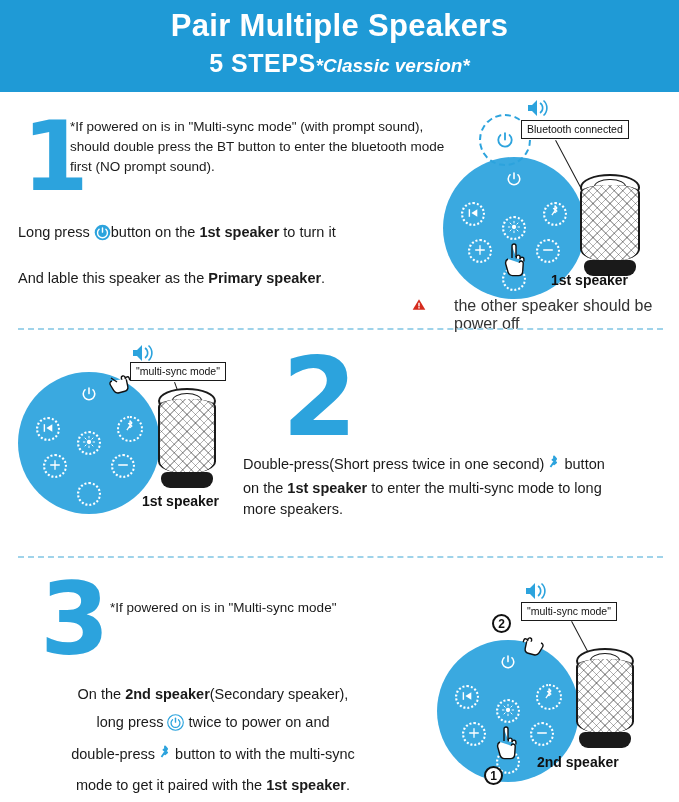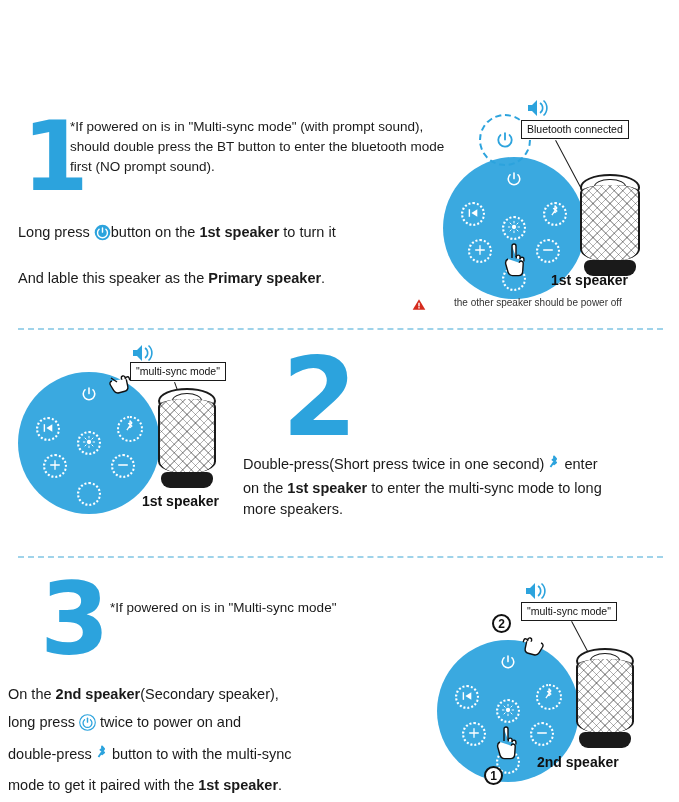--- a/index.html
+++ b/index.html
@@ -81,21 +81,21 @@
     line-height: 20px;
   }
   .speaker-label {
     position: absolute;
     font-size: 14px;
     font-weight: bold;
     color: #111;
   }
   .warn-text {
     position: absolute;
-    font-size: 10px;
+    font-size: 16px;
     color: #333;
     padding-left: 24px;
   }
 
   
   .pad {
     position: absolute;
     border-radius: 50%;
     background: #3aa9e0;
   }
@@ -214,20 +214,26 @@
   .pow-inline {
     display: inline-block;
     vertical-align: -4px;
   }
 </style>
 </head>
 <body>
 
 <div id="page">
 
+  <div class="header">
+    <div class="header-title">Pair Multiple Speakers</div>
+    <div class="header-sub">
+      <span class="header-steps">5 STEPS</span><span class="header-classic">*Classic version*</span>
+    </div>
+  </div>
 
   <div class="section" style="top:92px;height:233px;">
 
     <div class="bignum" style="left:22px; top:17px; font-size:96px;">1</div>
 
     <div class="note" style="left:70px; top:25px; width:388px;">*If powered on is in "Multi-sync mode" (with prompt sound), should double press the BT button to enter the bluetooth mode first (NO prompt sound).</div>
 
     <div class="txt" style="left:18px; top:130px; width:400px;">
       <span>Long press </span><span class="pow-inline">
         <svg width="17" height="17" viewBox="0 0 24 24">
@@ -412,37 +418,37 @@
     </div>
     <div class="speaker-label" style="left:142px; top:163px;">1st speaker</div>
 
     <div class="bignum" style="left:282px; top:14px; font-size:108px;">2</div>
 
     <div class="txt" style="left:243px; top:124px; width:430px;">
       <span>Double-press(Short press twice in one second) </span><span class="bt-inline">
         <svg width="12" height="17" viewBox="0 0 16 24">
             <path d="M5 6 L11 10.5 L8 13 L8 2 L11 5.5 L3 17" stroke="#2ca3dd" stroke-width="2.6" fill="none" stroke-linejoin="round"></path>
           </svg>
-      </span><span> enter</span><br>
+      </span><span> button</span><br>
       <span>on the </span><b>1st speaker</b><span> to enter the multi-sync mode to long</span><br>
       <span>more speakers.</span>
     </div>
   </div>
 
   <div class="divider" style="top:556px;"></div>
 
   <div class="section" style="top:558px; height:244px;">
 
     <div class="bignum" style="left:40px; top:12px; font-size:100px;">3</div>
 
     <div class="note" style="left:110px; top:40px; width:300px;">
       <span>*If powered on is in "Multi-sync mode"</span><br>
     </div>
 
-    <div class="txt" style="left:8px; top:122px; width:390px; line-height:28px;">
+    <div class="txt" style="left:18px; top:122px; width:390px; line-height:28px;text-align:center;">
       <span>On the </span><b>2nd speaker</b><span>(Secondary speaker),</span><br>
       <span>long press </span><span class="pow-inline">
         <svg width="17" height="17" viewBox="0 0 24 24">
             <circle cx="12" cy="12" r="11" fill="none" stroke="#2ca3dd" stroke-width="1.6"></circle>
             <rect x="11" y="5" width="2" height="7.5" rx="1" fill="#2ca3dd"></rect>
             <path d="M7.8 8a6.3 6.3 0 1 0 8.4 0" stroke="#2ca3dd" stroke-width="1.8" fill="none" stroke-linecap="round"></path>
           </svg>
       </span><span> twice to power on and</span><br>
       <span>double-press </span><span class="bt-inline">
         <svg width="12" height="17" viewBox="0 0 16 24">

